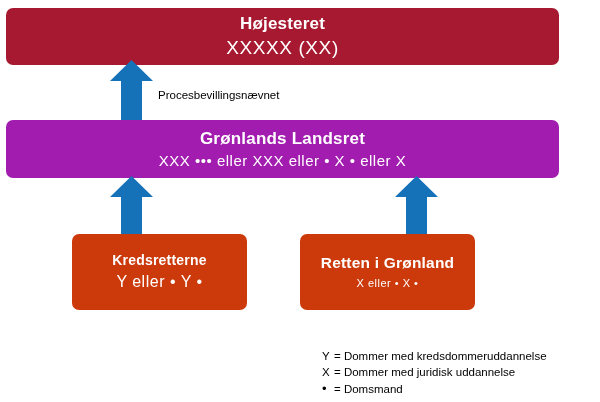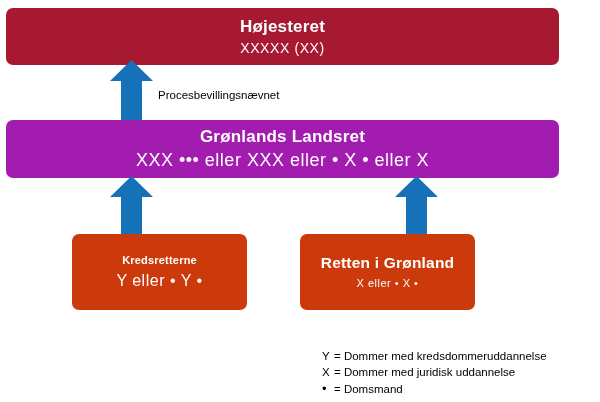--- a/index.html
+++ b/index.html
@@ -49,49 +49,49 @@
     top: 8px;
     width: 553px;
     height: 57px;
     background: #A71930;
   }
   #box-hojesteret .box-title {
     font-size: 17px;
     margin-bottom: 4px;
   }
   #box-hojesteret .box-subtitle {
-    font-size: 14px;
+    font-size: 19px;
     letter-spacing: 0.6px;
   }
 
   #box-landsret {
     left: 6px;
     top: 120px;
     width: 553px;
     height: 58px;
     background: #a21caf;
   }
   #box-landsret .box-title {
     font-size: 17px;
     margin-bottom: 4px;
   }
   #box-landsret .box-subtitle {
-    font-size: 18px;
+    font-size: 15px;
     letter-spacing: 0.5px;
   }
 
   #box-kredsretterne {
     left: 72px;
     top: 234px;
     width: 175px;
     height: 76px;
     background: #CC3A0B;
   }
   #box-kredsretterne .box-title {
-    font-size: 11px;
+    font-size: 14px;
     margin-bottom: 5px;
   }
   #box-kredsretterne .box-subtitle {
     font-size: 16px;
     letter-spacing: 0.5px;
   }
 
   #box-retten-i-gronland {
     left: 300px;
     top: 234px;

